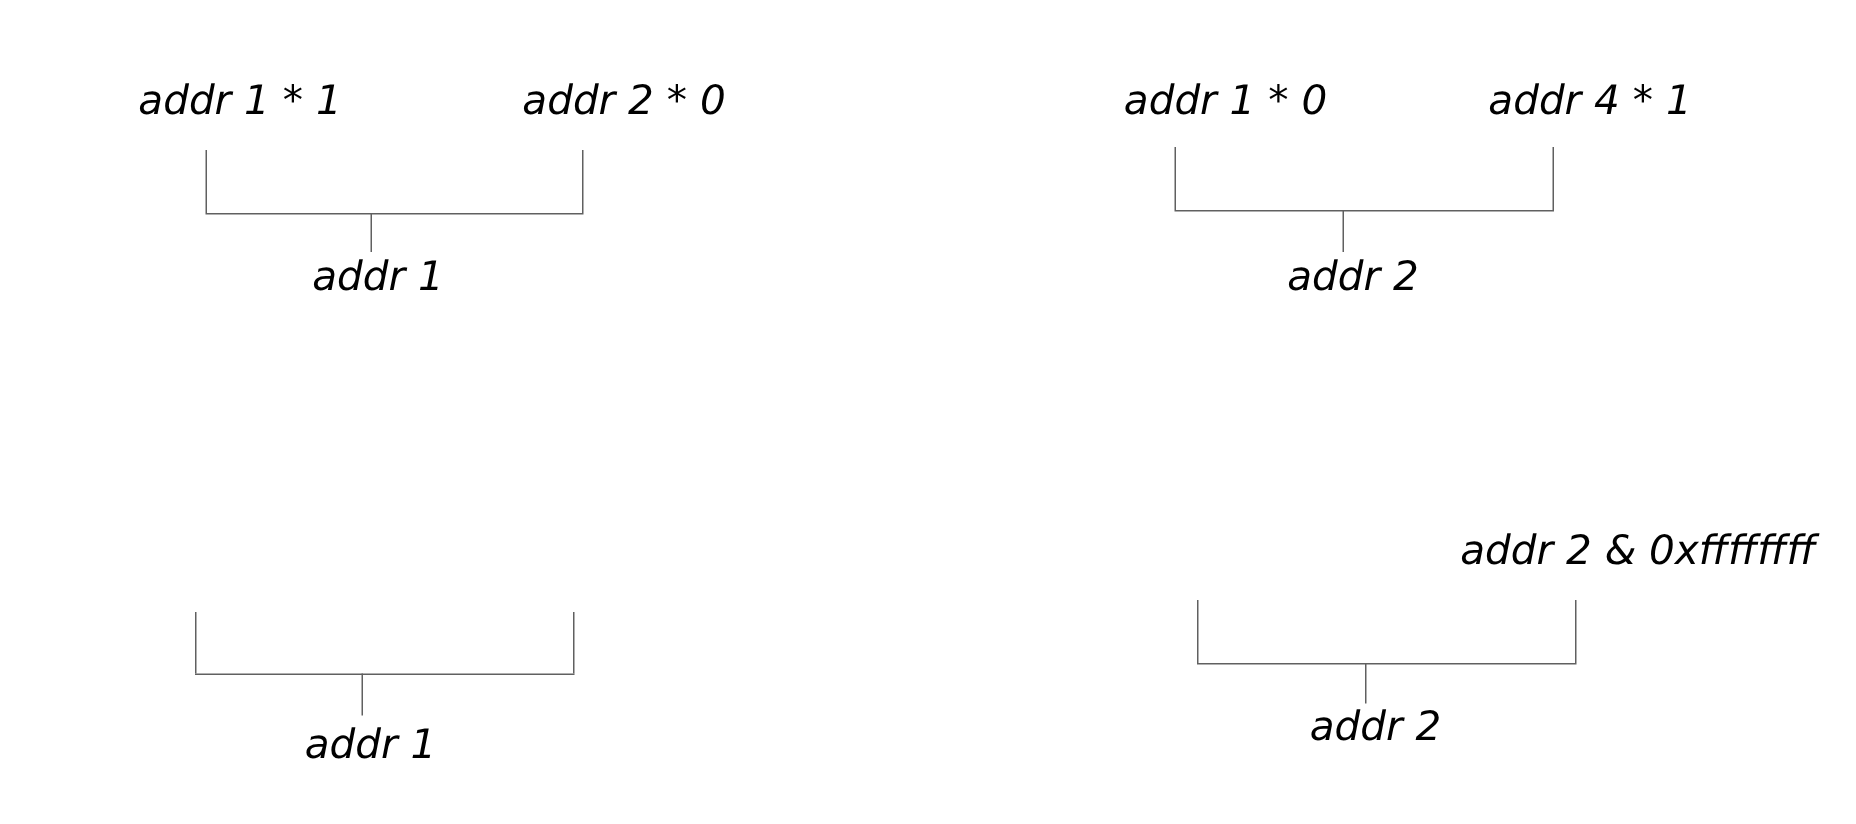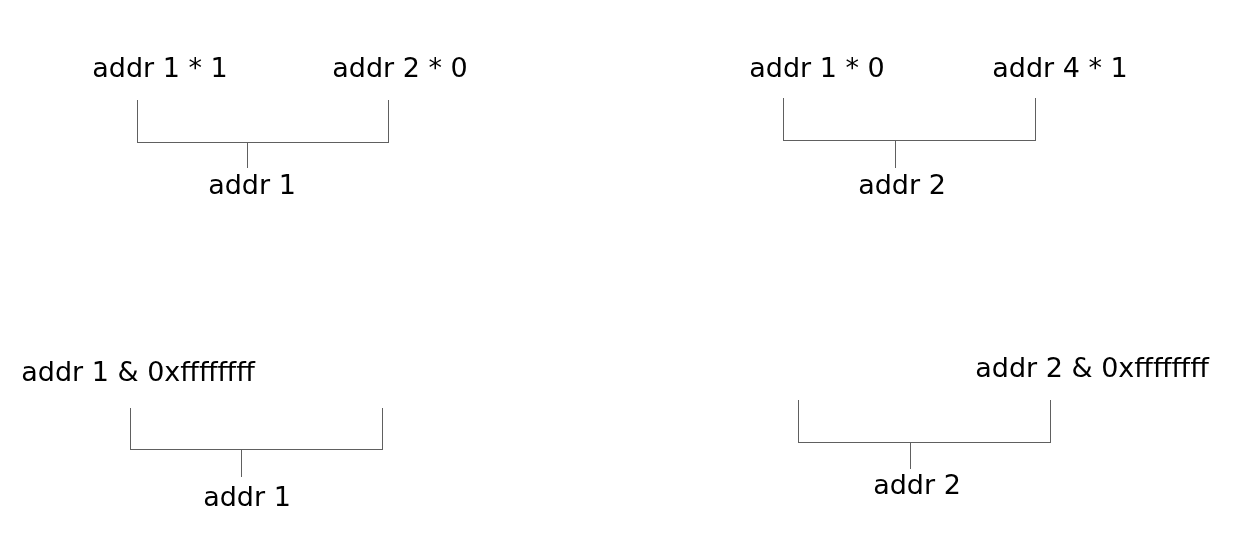--- a/index.html
+++ b/index.html
@@ -7,20 +7,21 @@
     padding: 0;
     background: #ffffff;
   }
   #canvas {
     position: relative;
     width: 1237px;
     height: 549px;
     background: #ffffff;
     overflow: hidden;
     font-family: "DejaVu Sans", "Liberation Sans", sans-serif;
+    font-style: italic;
   }
   .group {
     position: absolute;
     inset: 0;
   }
   .expr, .result {
     position: absolute;
     font-size: 27px;
     line-height: 1.15;
     color: #000000;
@@ -33,21 +34,21 @@
     background: #606060;
   }
   .hline {
     position: absolute;
     height: 1px;
     background: #606060;
   }
 
   
   .g1 .expr-left  { left: 160px;  top: 52px; }
-  .g1 .expr-right { left: 400px;  top: 52px; text-align: right; }
+  .g1 .expr-right { left: 416px;  top: 52px; text-align: right; }
   .g1 .v-left     { left: 137px;  top: 100px; height: 42px; }
   .g1 .v-right    { left: 388px;  top: 100px; height: 42px; }
   .g1 .h-line     { left: 137px;  top: 142px; width: 252px; }
   .g1 .stub       { left: 247px;  top: 142px; height: 26px; }
   .g1 .result     { left: 252px;  top: 169px; }
 
   
   .g2 .expr-left  { left: 807px;  top: 52px; margin-left: 10px; }
   .g2 .expr-right { left: 1060px; top: 52px; }
   .g2 .v-left     { left: 783px;  top: 98px;  height: 42px; }
@@ -93,21 +94,20 @@
     <span class="expr expr-left">addr 1 * 0</span>
     <span class="expr expr-right">addr 4 * 1</span>
     <div class="vline v-left"></div>
     <div class="vline v-right"></div>
     <div class="hline h-line"></div>
     <div class="vline stub"></div>
     <span class="result">addr 2</span>
   </div>
 
   <div class="group g3">
-    <span class="expr expr-left">addr 1 &amp; 0xffffffff</span>
     <div class="vline v-left"></div>
     <div class="vline v-right"></div>
     <div class="hline h-line"></div>
     <div class="vline stub"></div>
     <span class="result">addr 1</span>
   </div>
 
   <div class="group g4">
     <span class="expr expr-right">addr 2 &amp; 0xffffffff</span>
     <div class="vline v-left"></div>

